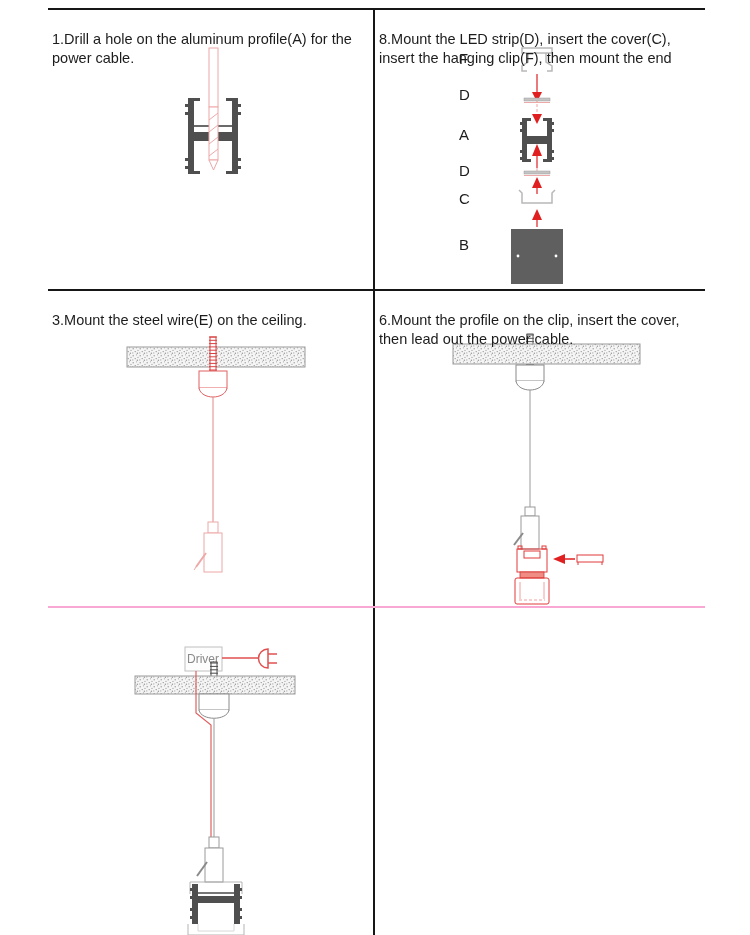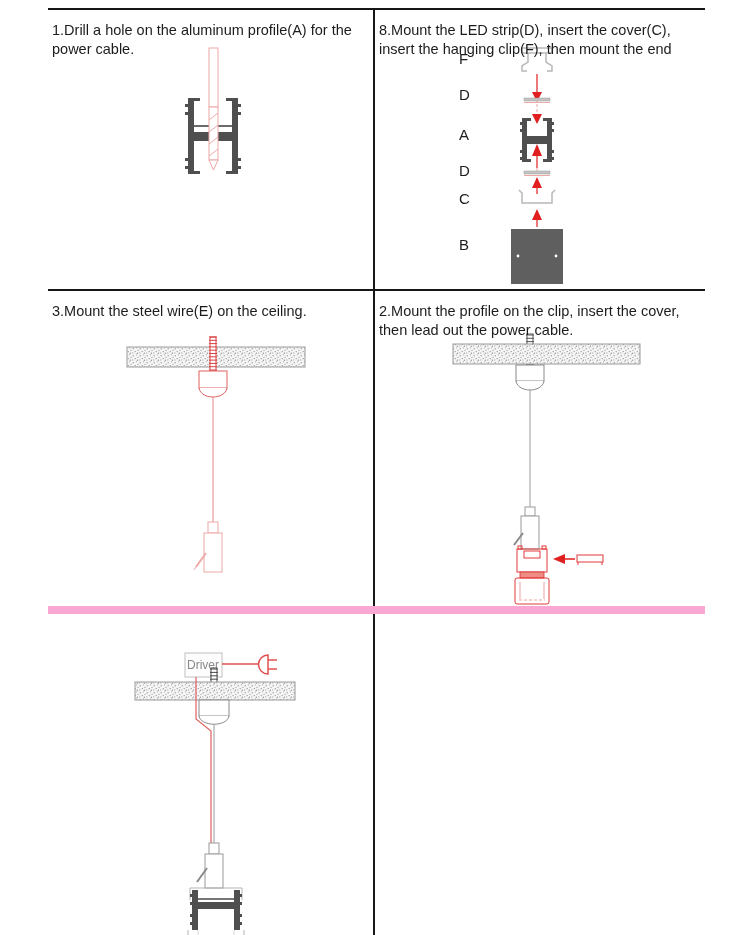--- a/index.html
+++ b/index.html
@@ -1,26 +1,26 @@
 <!DOCTYPE html>
 <html><head>
 <meta charset="utf-8">
 <style>
   html,body{margin:0;padding:0;background:#ffffff;}
   .page{position:relative;width:750px;height:935px;background:#ffffff;
         font-family:"Liberation Sans","DejaVu Sans",sans-serif;color:#1c1c1c;overflow:hidden;}
   .table{position:absolute;left:48px;top:8px;width:657px;border-top:2px solid #161616;}
   .row{display:flex;}
   .row-1{height:279px;border-bottom:2px solid #161616;}
-  .row-2{height:315px;border-bottom:8px solid #f9a8d4;}
+  .row-2{height:315px;border-bottom:2px solid #f9a8d4;}
   .row-3{height:327px;}
   .cell{position:relative;overflow:hidden;}
   .cell-left{width:325px;}
   .cell-right{width:328px;border-left:2px solid #161616;}
-  .instr{position:relative;z-index:2;padding:11px 3px 0 4px;font-size:14.5px;line-height:1.28;}
+  .instr{position:relative;z-index:2;padding:20px 3px 0 4px;font-size:14.5px;line-height:1.28;}
   .diagram{position:absolute;left:0;top:0;z-index:1;}
   svg text{font-family:"Liberation Sans","DejaVu Sans",sans-serif;}
   .part-label{font-size:15px;fill:#1c1c1c;}
   .driver-label{font-size:12px;fill:#8a8a8a;}
 </style>
 </head>
 <body>
 
 <div class="page">
   <div class="table">
@@ -222,21 +222,21 @@
           <g>
             <path d="M178 268 l12 -5 v10 z" fill="#e02020"></path>
             <line x1="190" y1="268" x2="200" y2="268" stroke="#e02020" stroke-width="1.5"></line>
           </g>
           <g stroke="#e23b3b" fill="none" stroke-width="1">
             <rect x="202" y="264" width="26" height="7"></rect>
             <line x1="203" y1="271" x2="203" y2="274"></line>
             <line x1="227" y1="271" x2="227" y2="274"></line>
           </g>
         </svg>
-        <div class="instr">2.Mount the profile on the clip, insert the cover, then lead out the power cable.</div>
+        <div class="instr">6.Mount the profile on the clip, insert the cover, then lead out the power cable.</div>
       </div>
     </div>
 
     <div class="row row-3">
 
       <div class="cell cell-left">
         <svg class="diagram" width="325" height="327" viewBox="0 0 325 327">
           <defs>
             <pattern id="stip5" width="7" height="7" patternUnits="userSpaceOnUse">
               <rect width="7" height="7" fill="#f5f5f5"></rect>

